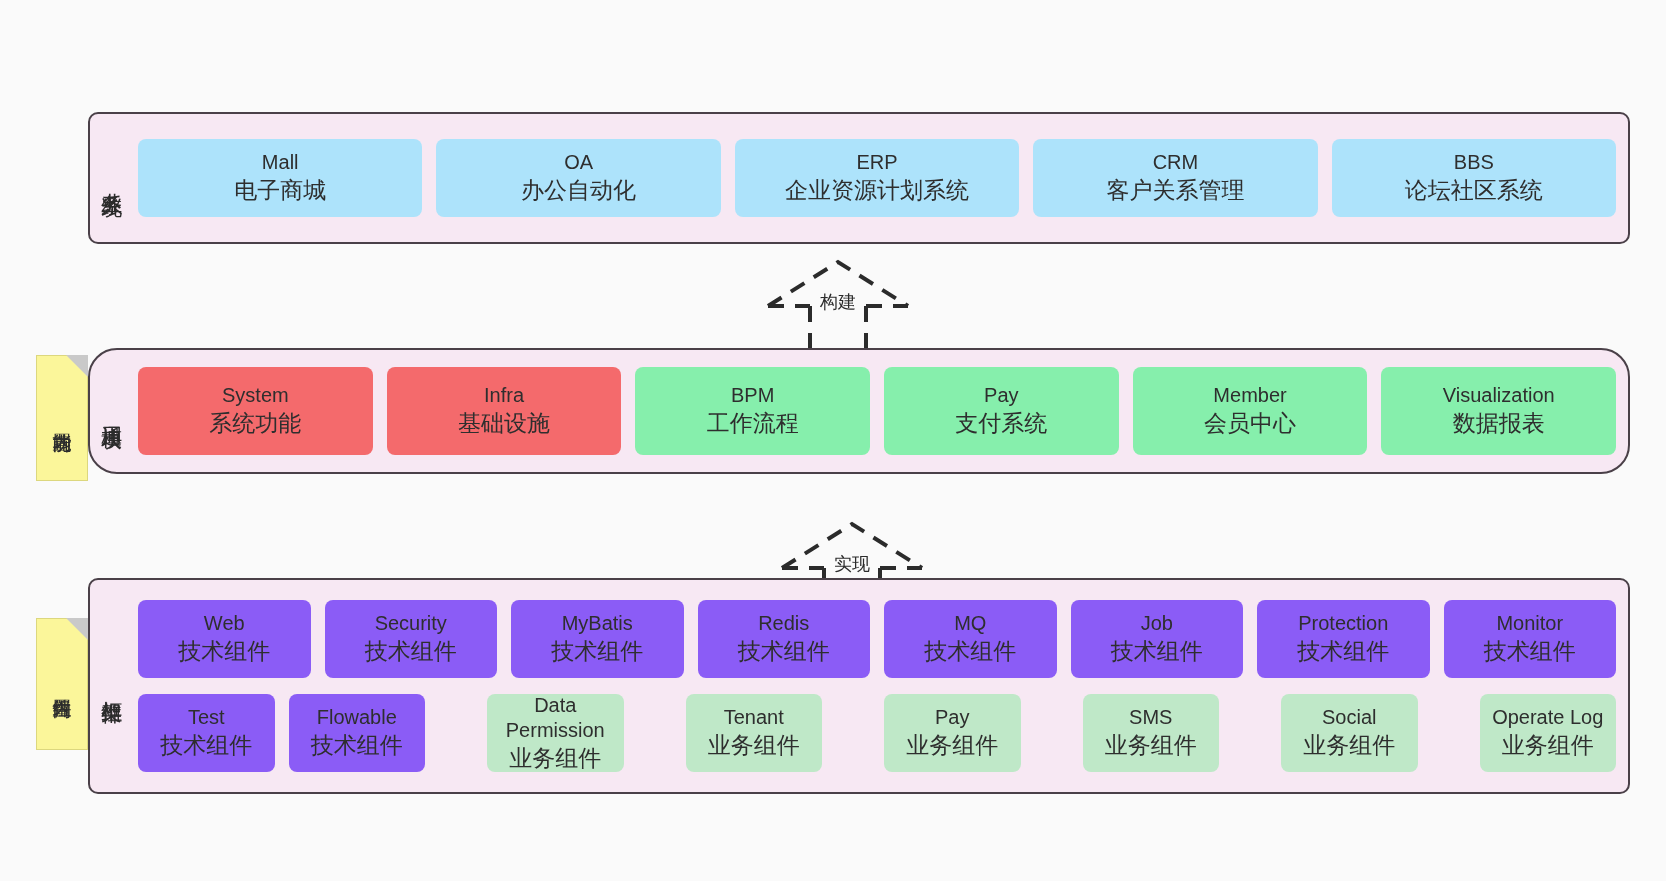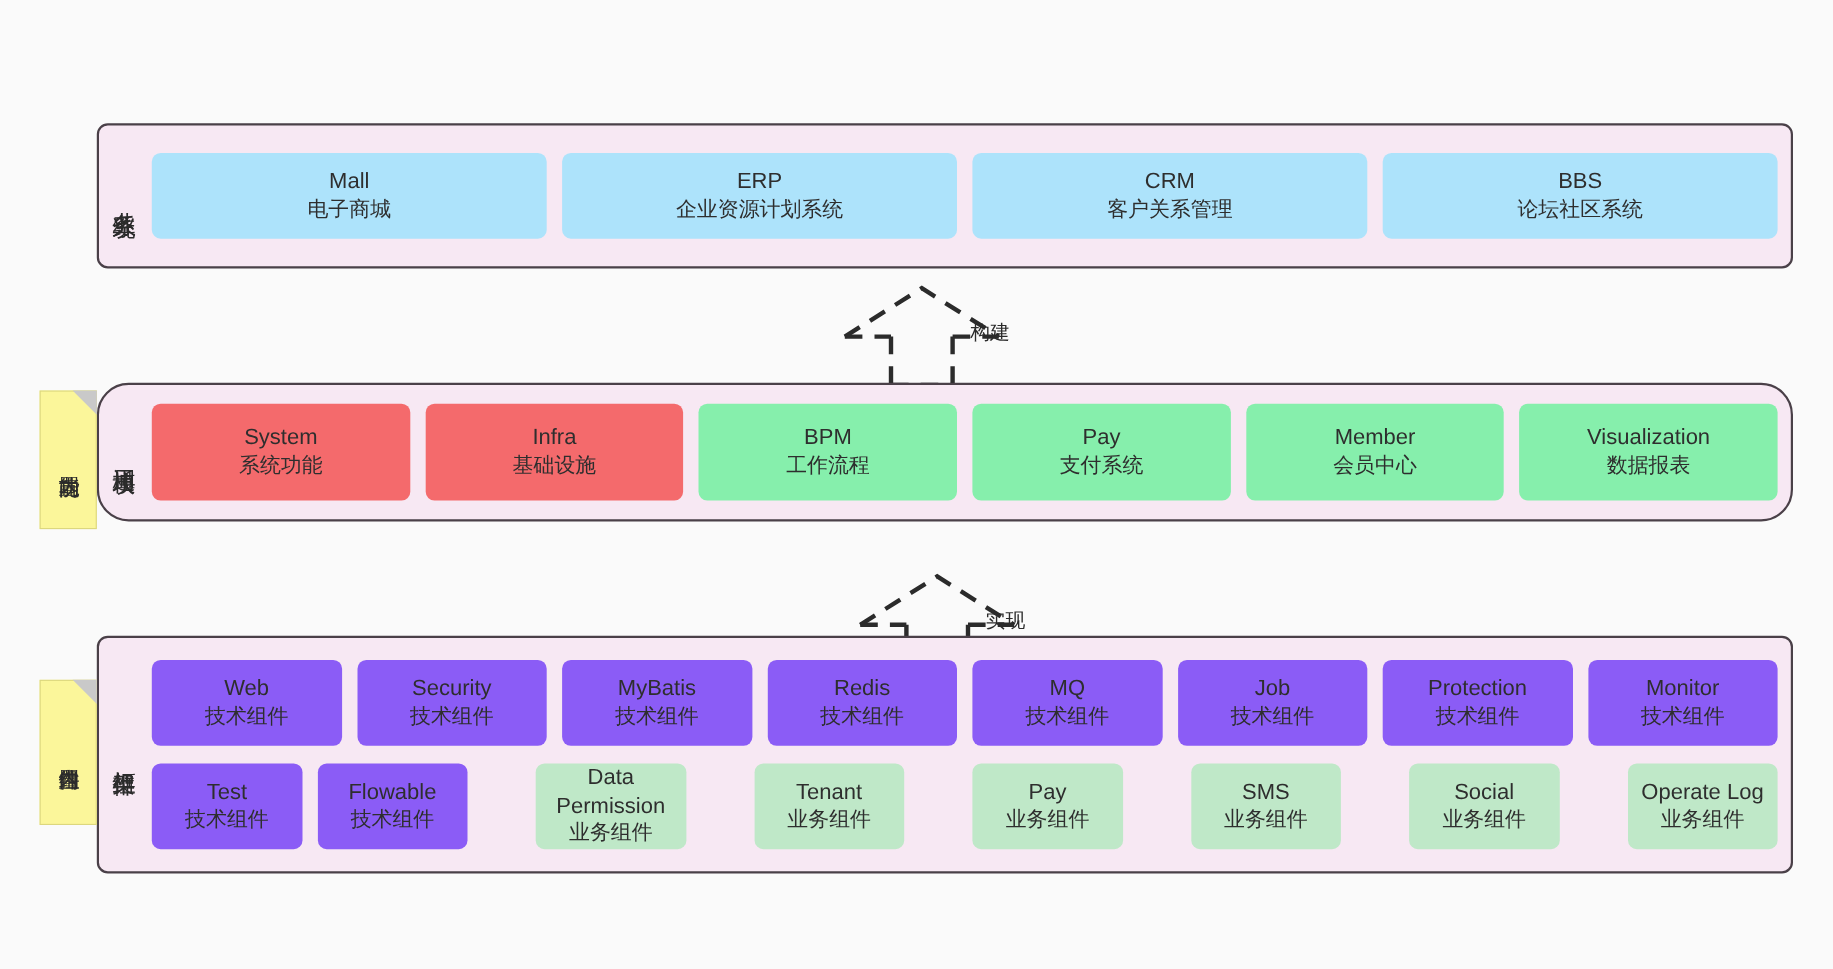--- a/index.html
+++ b/index.html
@@ -70,21 +70,21 @@
     color: #2e2e2e;
     line-height: 1.28;
     padding: 4px 6px;
     user-select: none;
   }
   .card .en {
     font-size: 20px;
     white-space: normal;
   }
   .card .cn {
-    font-size: 19px;
+    font-size: 23px;
   }
 
   .card.blue       { background: #ade3fb; height: 78px; }
   .card.red        { background: #f46a6c; height: 88px; }
   .card.pink       { background: #86efac; height: 88px; }
   .card.green      { background: #8b5cf6; height: 78px; }
   .card.lightgreen { background: #bfe8c8; height: 78px; margin-left: 48px; }
 
   
   .sticky {
@@ -118,39 +118,43 @@
   .arrow {
     position: absolute;
     width: 160px;
     height: 96px;
   }
   .arrow svg { display: block; }
   .arrow .arrow-label {
     position: absolute;
     left: 0; right: 0;
     top: 34px;
-    text-align: right;
+    text-align: center;
     font-size: 18px;
     color: #2b2b2b;
     user-select: none;
     pointer-events: none;
   }
 </style>
 </head>
 <body>
 
 <div id="canvas">
 
   <div class="layer" id="layer-business" style="left:88px; top:112px; width:1542px; height:132px;">
     <div class="layer-label">业务系统</div>
     <div class="layer-body">
       <div class="row" id="business-row">
           <div class="card blue">
             <div class="en">Mall</div>
             <div class="cn">电子商城</div>
+          </div>
+          <div class="card blue">
+            <div class="en">OA</div>
+            <div class="cn">办公自动化</div>
           </div>
           <div class="card blue">
             <div class="en">ERP</div>
             <div class="cn">企业资源计划系统</div>
           </div>
           <div class="card blue">
             <div class="en">CRM</div>
             <div class="cn">客户关系管理</div>
           </div>
           <div class="card blue">

